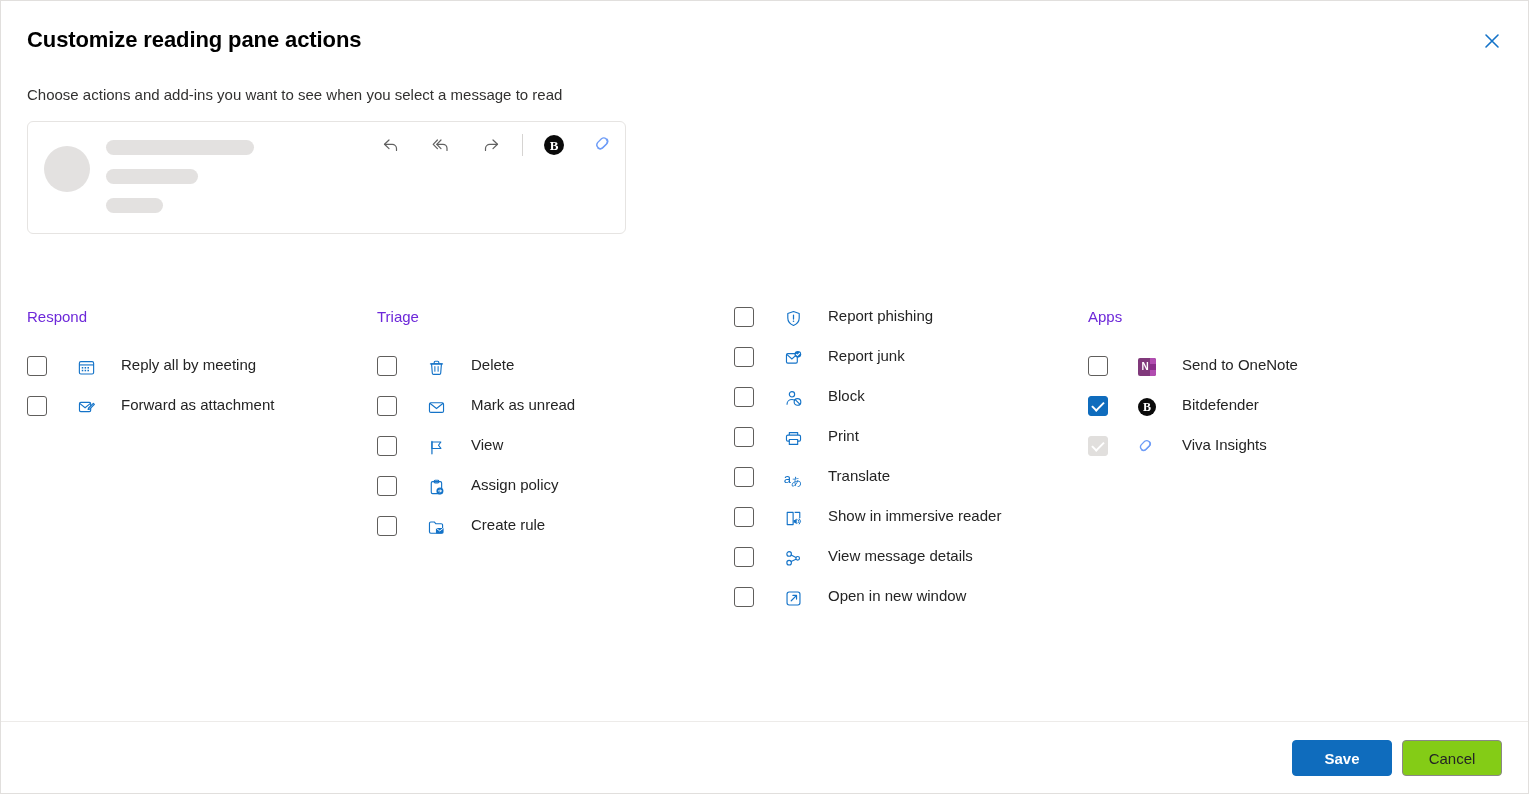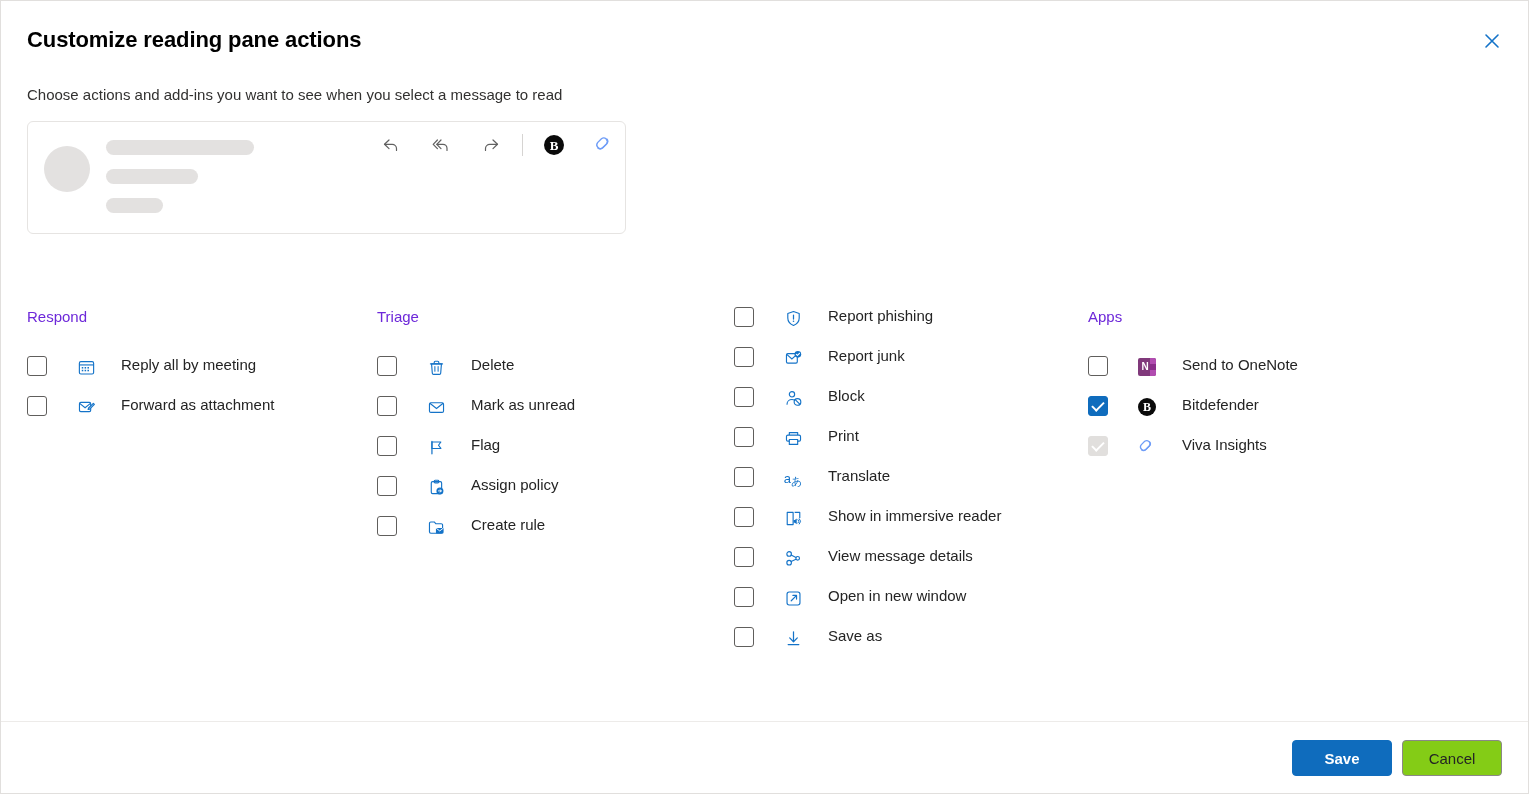--- a/index.html
+++ b/index.html
@@ -364,21 +364,21 @@
       </div>
 
       <div class="opt-row">
         <span class="cb"></span>
         <span class="opt-icon">
           <svg width="19" height="19" viewBox="0 0 20 20">
             <path d="M5.2 3.6 V16.6" stroke="#1473c8" stroke-width="1.3" stroke-linecap="round"></path>
             <path d="M5.2 4.2 H14.6 L12.1 7.6 L14.6 11 H5.2 Z" fill="none" stroke="#1473c8" stroke-width="1.2" stroke-linejoin="round"></path>
           </svg>
         </span>
-        <span class="opt-label">Flag</span>
+        <span class="opt-label">View</span>
       </div>
 
       <div class="opt-row">
         <span class="cb"></span>
         <span class="opt-icon">
           <svg width="19" height="19" viewBox="0 0 20 20">
             <path d="M4.5 5.2 a1.4 1.4 0 0 1 1.4 -1.4 H14 a1.4 1.4 0 0 1 1.4 1.4 V15 a1.4 1.4 0 0 1 -1.4 1.4 H5.9 A1.4 1.4 0 0 1 4.5 15 Z" fill="none" stroke="#1473c8" stroke-width="1.2"></path>
             <rect x="7.6" y="2.4" width="4.8" height="2.8" rx="0.9" fill="none" stroke="#1473c8" stroke-width="1.2"></rect>
             <circle cx="13.6" cy="13.6" r="3.7" fill="#1473c8"></circle>
             <path d="M12.1 13.6 H15 M13.7 12.3 L15.1 13.6 L13.7 14.9" fill="none" stroke="#ffffff" stroke-width="1" stroke-linecap="round" stroke-linejoin="round"></path>
@@ -493,31 +493,20 @@
         <span class="opt-icon">
           <svg width="19" height="19" viewBox="0 0 20 20">
             <rect x="3.2" y="3.2" width="13.6" height="13.6" rx="2.2" fill="none" stroke="#1473c8" stroke-width="1.2"></rect>
             <path d="M7.6 12.4 L13 7" stroke="#1473c8" stroke-width="1.25" stroke-linecap="round"></path>
             <path d="M9.4 6.8 H13.2 V10.6" fill="none" stroke="#1473c8" stroke-width="1.25" stroke-linecap="round" stroke-linejoin="round"></path>
           </svg>
         </span>
         <span class="opt-label">Open in new window</span>
       </div>
 
-      <div class="opt-row">
-        <span class="cb"></span>
-        <span class="opt-icon">
-          <svg width="19" height="19" viewBox="0 0 20 20">
-            <path d="M10 3 V13" stroke="#1473c8" stroke-width="1.3" stroke-linecap="round"></path>
-            <path d="M6 9.4 L10 13.4 L14 9.4" fill="none" stroke="#1473c8" stroke-width="1.3" stroke-linecap="round" stroke-linejoin="round"></path>
-            <path d="M4.4 16.4 H15.6" stroke="#1473c8" stroke-width="1.3" stroke-linecap="round"></path>
-          </svg>
-        </span>
-        <span class="opt-label">Save as</span>
-      </div>
     </div>
 
     <div class="col col-apps">
       <div class="col-header">Apps</div>
 
       <div class="opt-row">
         <span class="cb"></span>
         <span class="opt-icon">
           <span class="onenote-icon">
             <span class="n">N</span>

